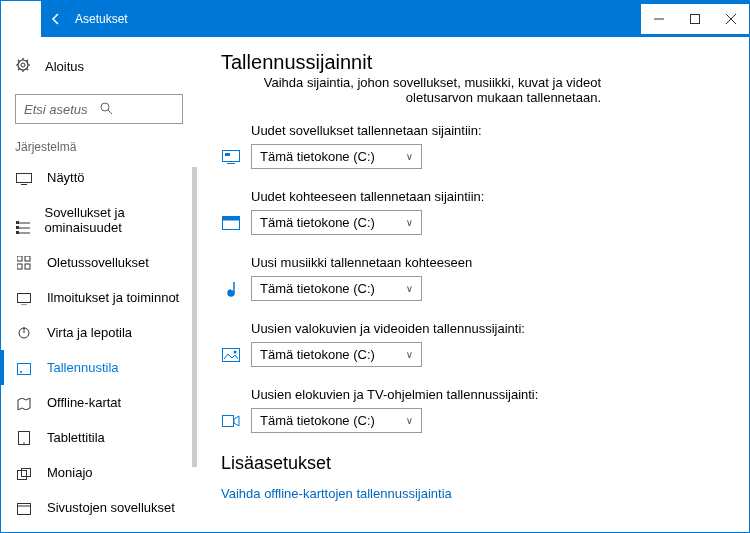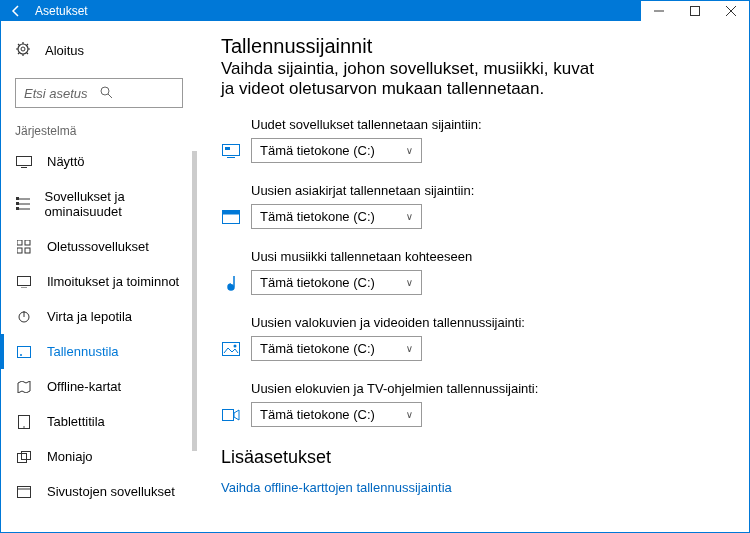--- a/index.html
+++ b/index.html
@@ -1,39 +1,39 @@
 <!DOCTYPE html>
 <html><head>
 <meta charset="utf-8">
 <style>
 * { margin: 0; padding: 0; box-sizing: border-box; font-family: "Segoe UI", Arial, sans-serif; }
 body { background: #fff; width: 750px; height: 533px; overflow: hidden; border: 1px solid #0078d7; }
-.titlebar { height: 20px; background: #0078d7; display: flex; align-items: center; color: #fff; }
+.titlebar { height: 36px; background: #0078d7; display: flex; align-items: center; color: #fff; margin-left: 40px; }
 .titlebar .back { width: 30px; height: 30px; display: flex; align-items: center; justify-content: center; }
 .titlebar .title { font-size: 12px; margin-left: 4px; flex: 1; }
 .titlebar .win-btns { display: flex; }
 .titlebar .win-btn { width: 36px; height: 30px; display: flex; align-items: center; justify-content: center; }
 .titlebar .win-btn svg { stroke: #333; }
 .titlebar .win-btn.close svg { stroke: #333; }
 .titlebar .win-btns .win-btn { background: #fff; }
 .titlebar .win-btns { background: #fff; height: 30px; }
 .content { display: flex; height: calc(100% - 30px); }
 .sidebar { width: 196px; padding-top: 12px; position: relative; }
 .home { display: flex; align-items: center; padding: 8px 14px; font-size: 13px; cursor: default; }
 .home .gear { margin-right: 14px; }
 .search { margin: 10px 14px 16px 14px; border: 1px solid #999; height: 30px; display: flex; align-items: center; padding: 0 8px; font-size: 13px; color: #666; font-style: italic; }
 .search span { flex: 1; }
 .cat { font-size: 12px; color: #666; padding: 0 14px 6px 14px; }
-.nav-item { display: flex; align-items: center; padding: 10px 14px; font-size: 13px; cursor: default; }
+.nav-item { display: flex; align-items: flex-end; padding: 10px 14px; font-size: 13px; cursor: default; }
 .nav-item.active { color: #0078d7; border-left: 3px solid #0078d7; padding-left: 11px; }
 .nav-item .ic { width: 18px; margin-right: 14px; display: flex; align-items: center; justify-content: center; }
 .scrollbar { position: absolute; right: 0; top: 130px; width: 5px; height: 300px; background: #ccc; }
 .main { flex: 1; padding: 14px 24px 10px 24px; overflow: hidden; }
 .main h1 { font-size: 20px; font-weight: 400; margin-bottom: 1px; }
-.main .desc { font-size: 17px; margin-bottom: 18px; max-width: 380px; }
+.main .desc { font-size: 13px; margin-bottom: 18px; max-width: 380px; text-align: right; }
 .setting { margin-bottom: 20px; }
 .setting .label { font-size: 13px; margin-bottom: 6px; padding-left: 30px; }
 .setting .row { display: flex; align-items: center; }
 .setting .row .ic { width: 20px; margin-right: 10px; color: #0078d7; display: flex; align-items: center; justify-content: center; }
 .setting .row .dropdown { border: 1px solid #999; padding: 4px 8px; font-size: 13px; width: 171px; display: flex; align-items: center; justify-content: space-between; background: #fff; }
 .setting .row .dropdown .chev { font-size: 10px; color: #555; }
 .main h2 { font-size: 18px; font-weight: 400; margin-top: 6px; margin-bottom: 12px; }
 .link { color: #0067c0; font-size: 13px; cursor: default; }
 </style>
 </head>
@@ -202,21 +202,21 @@
             </svg>
           </span>
         <div class="dropdown">
           <span>Tämä tietokone (C:)</span>
           <span class="chev">∨</span>
         </div>
       </div>
     </div>
 
     <div class="setting">
-      <div class="label">Uusien asiakirjat tallennetaan sijaintiin:</div>
+      <div class="label">Uudet kohteeseen tallennetaan sijaintiin:</div>
       <div class="row">
         <span class="ic">
             <svg width="18" height="14" viewBox="0 0 18 14">
               <rect x="0.5" y="0.5" width="17" height="13" stroke="#0078d7" fill="none"></rect>
               <rect x="0.5" y="0.5" width="17" height="4" fill="#0078d7"></rect>
             </svg>
           </span>
         <div class="dropdown">
           <span>Tämä tietokone (C:)</span>
           <span class="chev">∨</span>

